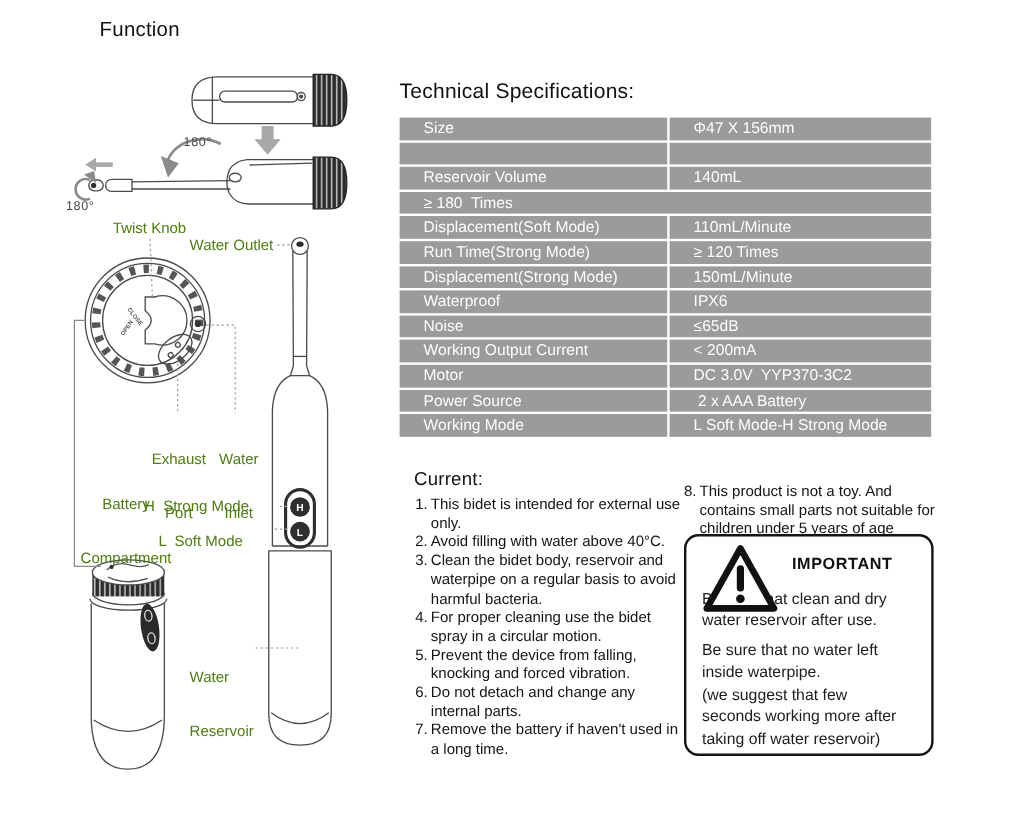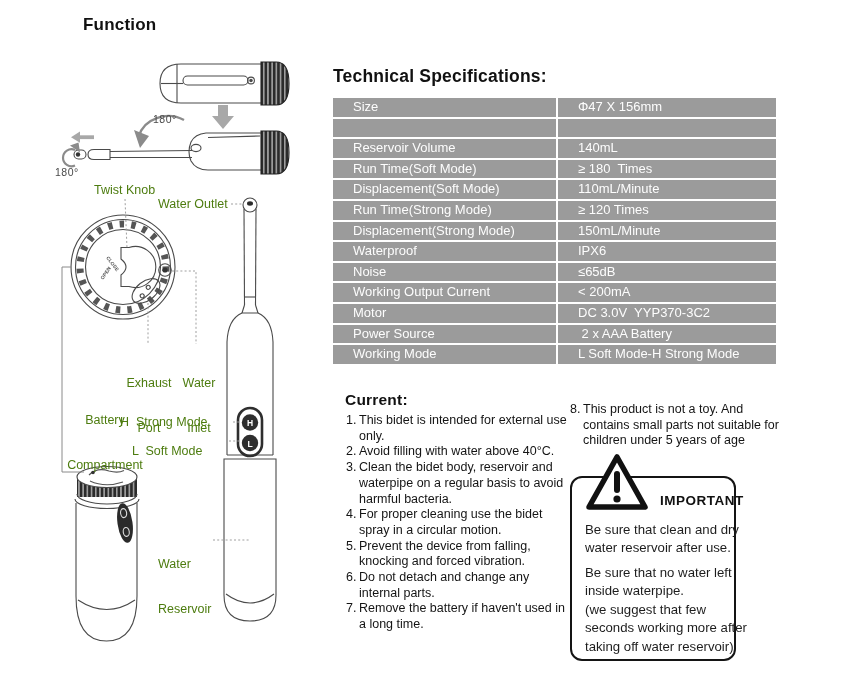--- a/index.html
+++ b/index.html
@@ -1,35 +1,35 @@
 <!DOCTYPE html>
 <html><head>
 <meta charset="utf-8">
 <style>
   html,body{margin:0;padding:0;background:#fff;}
   #page{position:relative;width:848px;height:681px;background:#ffffff;overflow:hidden;
         font-family:"Liberation Sans",sans-serif;color:#1b1b1b;}
   .abs{position:absolute;}
   
-  .h-main{font-size:17px;font-weight:700;color:#111;letter-spacing:.2px;}
+  .h-main{font-size:17px;font-weight:400;color:#111;letter-spacing:.2px;}
   
   #spec-table{position:absolute;left:333px;top:98px;width:443px;}
   .trow{display:flex;height:18.6px;margin-bottom:2px;}
   .tcell{background:#9b9b9b;color:#fdfdfd;font-size:13px;line-height:18.6px;
          padding-left:20px;white-space:pre;overflow:hidden;}
   .tlabel{width:203px;margin-right:2px;}
   .tvalue{flex:1;}
   
   #cautions-list{position:absolute;left:346px;top:413px;width:226px;font-size:12.5px;line-height:15.7px;color:#141414;}
   .citem{display:flex;}
   .cnum{width:13px;flex-shrink:0;}
   .ctxt{flex:1;}
   #caution8{position:absolute;left:570px;top:402px;width:210px;font-size:12.5px;line-height:15.7px;color:#141414;display:flex;}
   
-  #important-box{position:absolute;left:570px;top:476px;width:166px;height:185px;
+  #important-box{position:absolute;left:570px;top:445px;width:208px;height:185px;
         border:2.5px solid #141414;border-radius:12px;box-sizing:border-box;}
   #important-title{position:absolute;left:88px;top:15px;font-size:13.5px;font-weight:700;letter-spacing:.5px;color:#111;}
   .imp-p{position:absolute;left:13px;font-size:13.2px;line-height:18.4px;color:#1d1d1d;margin:0;}
   
   .dlabel{position:absolute;font-size:12.5px;color:#4d7c0f;white-space:pre;line-height:15px;}
   .dlabel.center{text-align:center;}
   .deg{font-size:10.5px;color:#4a4a4a;letter-spacing:.5px;}
 </style>
 </head>
 <body>
@@ -180,21 +180,20 @@
     </div>
     <div class="trow">
       <div class="tcell tlabel"></div>
       <div class="tcell tvalue"></div>
     </div>
     <div class="trow">
       <div class="tcell tlabel">Reservoir Volume</div>
       <div class="tcell tvalue">140mL</div>
     </div>
     <div class="trow">
-      <div class="tcell tlabel">Run Time(Soft Mode)</div>
       <div class="tcell tvalue">≥ 180  Times</div>
     </div>
     <div class="trow">
       <div class="tcell tlabel">Displacement(Soft Mode)</div>
       <div class="tcell tvalue">110mL/Minute</div>
     </div>
     <div class="trow">
       <div class="tcell tlabel">Run Time(Strong Mode)</div>
       <div class="tcell tvalue">≥ 120 Times</div>
     </div>

